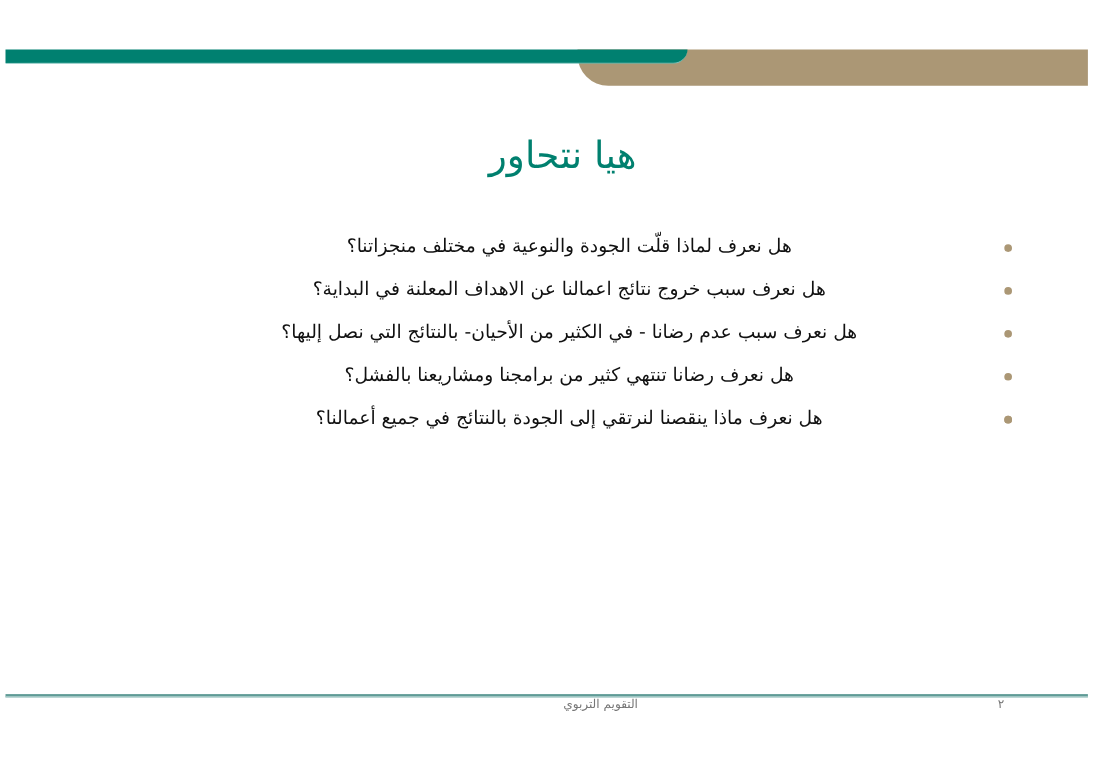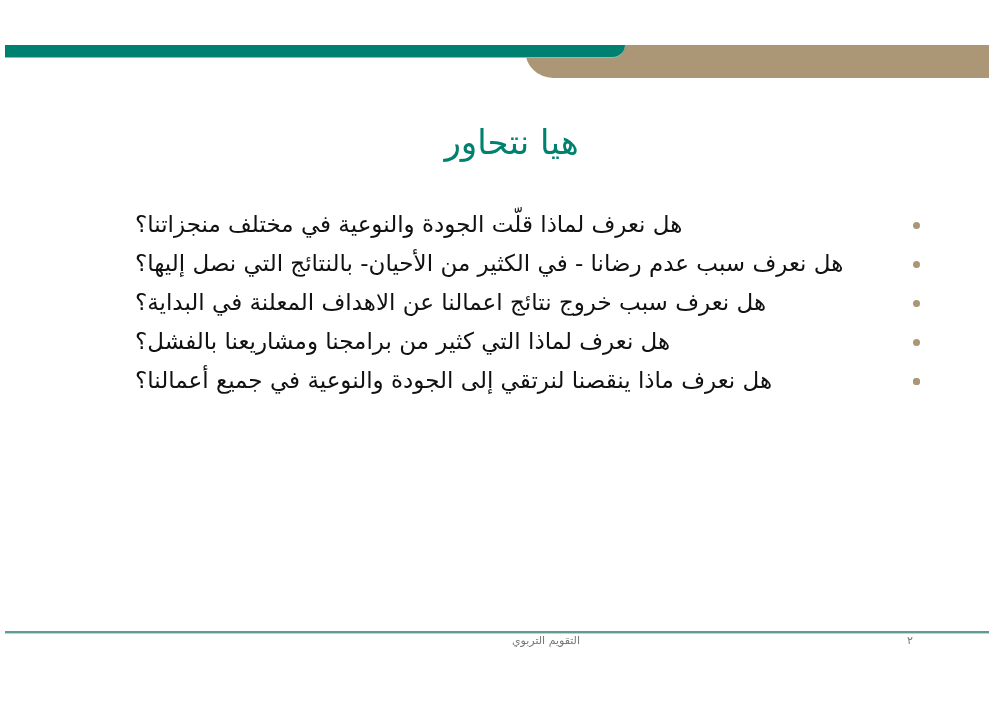--- a/index.html
+++ b/index.html
@@ -6,43 +6,43 @@
   body { width: 999px; height: 713px; position: relative; overflow: hidden; font-family: "DejaVu Sans", sans-serif; }
 
   .header-decor { position: absolute; left: 0; top: 0; width: 999px; height: 90px; }
   .teal-bar { position: absolute; left: 5px; top: 45px; width: 620px; height: 12px; background: #008070; border-bottom-right-radius: 18px; border-bottom: 1px solid #7cc4bd; z-index: 2; }
   .tan-band { position: absolute; left: 525px; top: 45px; width: 464px; height: 33px; background: #ab9775; border-bottom-left-radius: 28px; z-index: 1; }
 
   .title { position: absolute; left: 0; width: 999px; top: 110px; text-align: center; color: #00806f; font-size: 34px; direction: rtl; margin: 12px; font-weight: normal; }
 
   .content { position: absolute; left: 135px; top: 210px; width: 785px; direction: rtl; }
   .bullet-list { list-style: none; margin: 0; padding: 0; }
-  .bullet-item { position: relative; padding-right: 20px; font-size: 23px; color: #111; line-height: 29px; margin-bottom: 10px; text-align: left; }
+  .bullet-item { position: relative; padding-right: 20px; font-size: 17px; color: #111; line-height: 29px; margin-bottom: 10px; text-align: center; }
   .bullet-item .dot { position: absolute; right: 0; top: 12px; width: 7px; height: 7px; border-radius: 50%; background: #ab9775; }
 
   .footer-line { position: absolute; left: 5px; top: 631px; width: 984px; height: 2px; background: #5f9b96; border-bottom: 1px solid #b9d7d4; }
   .footer-text { position: absolute; top: 634px; left: 400px; width: 180px; text-align: right; font-size: 11px; color: #777; direction: rtl; }
   .footer-page { position: absolute; top: 634px; left: 900px; width: 20px; text-align: center; font-size: 11px; color: #777; }
 </style>
 </head>
 <body>
 
 <div class="header-decor">
   <div class="teal-bar"></div>
   <div class="tan-band"></div>
 </div>
 
 <h1 class="title">هيا نتحاور</h1>
 
 <div class="content">
   <ul class="bullet-list">
     <li class="bullet-item"><span class="dot"></span><span>هل نعرف لماذا قلّت الجودة والنوعية في مختلف منجزاتنا؟</span></li>
+    <li class="bullet-item"><span class="dot"></span><span>هل نعرف سبب خروج نتائج اعمالنا عن الاهداف المعلنة في البداية؟</span></li>
     <li class="bullet-item"><span class="dot"></span><span>هل نعرف سبب عدم رضانا - في الكثير من الأحيان- بالنتائج التي نصل إليها؟</span></li>
-    <li class="bullet-item"><span class="dot"></span><span>هل نعرف سبب خروج نتائج اعمالنا عن الاهداف المعلنة في البداية؟</span></li>
-    <li class="bullet-item"><span class="dot"></span><span>هل نعرف لماذا التي كثير من برامجنا ومشاريعنا بالفشل؟</span></li>
+    <li class="bullet-item"><span class="dot"></span><span>هل نعرف رضانا تنتهي كثير من برامجنا ومشاريعنا بالفشل؟</span></li>
     <li class="bullet-item"><span class="dot"></span></li>
-    <li class="bullet-item"><span class="dot"></span><span>هل نعرف ماذا ينقصنا لنرتقي إلى الجودة والنوعية في جميع أعمالنا؟</span></li>
+    <li class="bullet-item"><span class="dot"></span><span>هل نعرف ماذا ينقصنا لنرتقي إلى الجودة بالنتائج في جميع أعمالنا؟</span></li>
   </ul>
 </div>
 
 <div class="footer-line"></div>
 <div class="footer-text">التقويم التربوي</div>
 <div class="footer-page">٢</div>
 
 </body></html>

